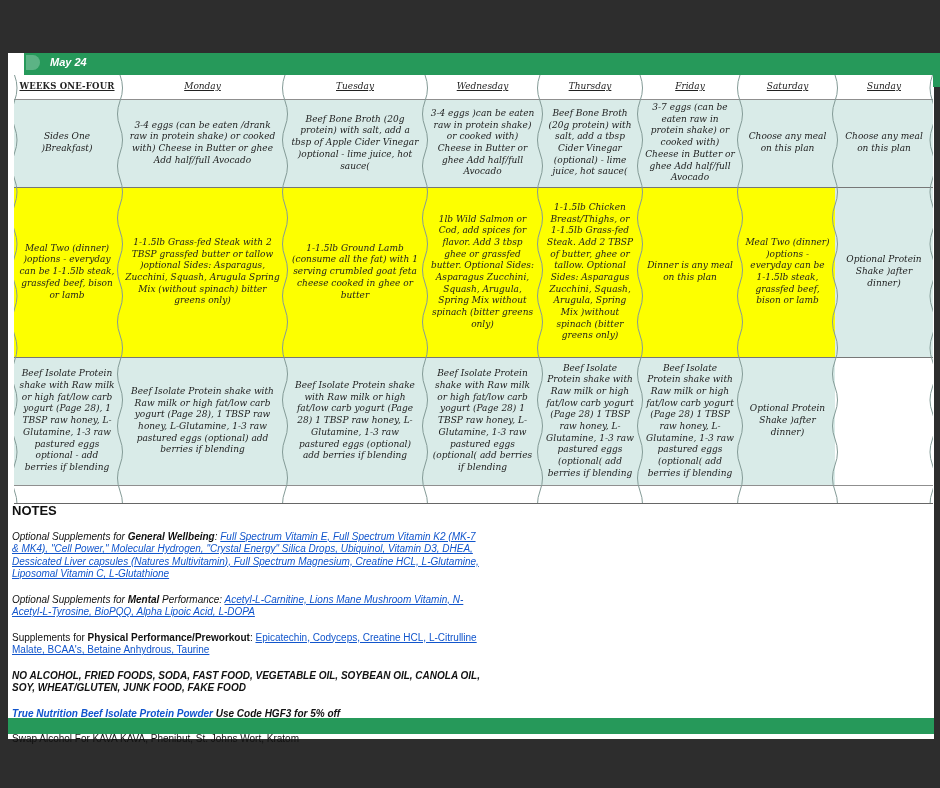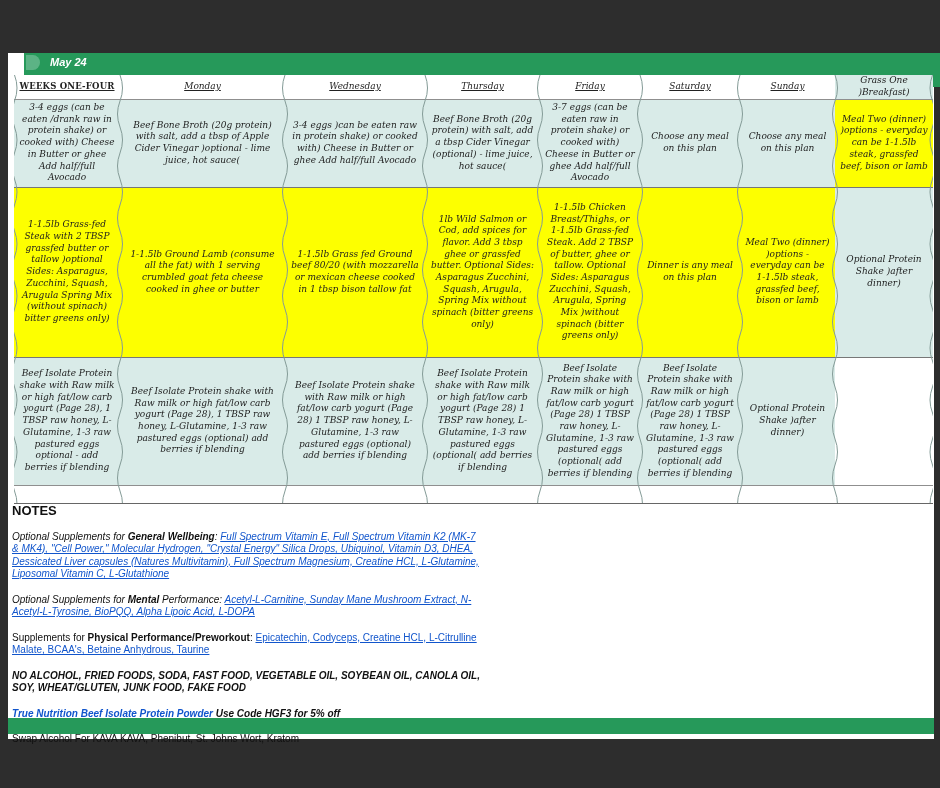--- a/index.html
+++ b/index.html
@@ -66,39 +66,39 @@
 <div class="page">
 
   <div class="title-bar">
     <span>May 24</span>
   </div>
 
   <div class="sheet">
 
     <div class="th first">WEEKS ONE-FOUR</div>
     <div class="th">Monday</div>
+    <div class="th">Tuesday</div>
     <div class="th">Wednesday</div>
     <div class="th">Thursday</div>
     <div class="th">Friday</div>
     <div class="th">Saturday</div>
     <div class="th">Sunday</div>
 
-    <div class="td teal">Grass One )Breakfast)</div>
+    <div class="td teal">Sides One )Breakfast)</div>
     <div class="td teal">3-4 eggs (can be eaten /drank raw in protein shake) or cooked with) Cheese in Butter or ghee Add half/full Avocado</div>
     <div class="td teal">Beef Bone Broth (20g protein) with salt, add a tbsp of Apple Cider Vinegar )optional - lime juice, hot sauce(</div>
     <div class="td teal">3-4 eggs )can be eaten raw in protein shake) or cooked with) Cheese in Butter or ghee Add half/full Avocado</div>
     <div class="td teal">Beef Bone Broth (20g protein) with salt, add a tbsp Cider Vinegar (optional) - lime juice, hot sauce(</div>
     <div class="td teal">3-7 eggs (can be eaten raw in protein shake) or cooked with) Cheese in Butter or ghee Add half/full Avocado</div>
     <div class="td teal">Choose any meal on this plan</div>
     <div class="td teal">Choose any meal on this plan</div>
 
     <div class="td yellow">Meal Two (dinner) )options - everyday can be 1-1.5lb steak, grassfed beef, bison or lamb</div>
     <div class="td yellow">1-1.5lb Grass-fed Steak with 2 TBSP grassfed butter or tallow )optional Sides: Asparagus, Zucchini, Squash, Arugula Spring Mix (without spinach) bitter greens only)</div>
     <div class="td yellow">1-1.5lb Ground Lamb (consume all the fat) with 1 serving crumbled goat feta cheese cooked in ghee or butter</div>
-    <div class="td yellow">1-1.5lb Grass fed Ground beef 80/20 (with mozzarella or mexican cheese cooked in 1 tbsp bison tallow fat</div>
     <div class="td yellow">1lb Wild Salmon or Cod, add spices for flavor. Add 3 tbsp ghee or grassfed butter. Optional Sides: Asparagus Zucchini, Squash, Arugula, Spring Mix without spinach (bitter greens only)</div>
     <div class="td yellow">1-1.5lb Chicken Breast/Thighs, or 1-1.5lb Grass-fed Steak. Add 2 TBSP of butter, ghee or tallow. Optional Sides: Asparagus Zucchini, Squash, Arugula, Spring Mix )without spinach (bitter greens only)</div>
     <div class="td yellow">Dinner is any meal on this plan</div>
     <div class="td yellow">Meal Two (dinner) )options - everyday can be 1-1.5lb steak, grassfed beef, bison or lamb</div>
 
     <div class="td teal">Optional Protein Shake )after dinner)</div>
     <div class="td teal">Beef Isolate Protein shake with Raw milk or high fat/low carb yogurt (Page 28), 1 TBSP raw honey, L-Glutamine, 1-3 raw pastured eggs optional - add berries if blending</div>
     <div class="td teal">Beef Isolate Protein shake with Raw milk or high fat/low carb yogurt (Page 28), 1 TBSP raw honey, L-Glutamine, 1-3 raw pastured eggs (optional) add berries if blending</div>
     <div class="td teal">Beef Isolate Protein shake with Raw milk or high fat/low carb yogurt (Page 28) 1 TBSP raw honey, L-Glutamine, 1-3 raw pastured eggs (optional) add berries if blending</div>
     <div class="td teal">Beef Isolate Protein shake with Raw milk or high fat/low carb yogurt (Page 28) 1 TBSP raw honey, L-Glutamine, 1-3 raw pastured eggs (optional( add berries if blending</div>
@@ -125,21 +125,21 @@
       <path transform="translate(821,0)" d="M0 0q5 13 0 26t0 26t0 26t0 26t0 26t0 26t0 26t0 26t0 26t0 26t0 26t0 26t0 26t0 26t0 26t0 26t0 26"></path>
       <path transform="translate(918.5,0)" d="M0 0q-5 13 0 26t0 26t0 26t0 26t0 26t0 26t0 26t0 26t0 26t0 26t0 26t0 26t0 26t0 26t0 26t0 26t0 26"></path>
     </g>
   </svg>
 
   <div class="notes">
     <div class="notes-heading">NOTES</div>
 
     <p><span class="it">Optional Supplements for </span><span class="it b">General Wellbeing</span><span class="it">: </span><a class="lnk it">Full Spectrum Vitamin E, Full Spectrum Vitamin K2 (MK-7 &amp; MK4), "Cell Power," Molecular Hydrogen, "Crystal Energy" Silica Drops, Ubiquinol, Vitamin D3, DHEA, Dessicated Liver capsules (Natures Multivitamin), Full Spectrum Magnesium, Creatine HCL, L-Glutamine, Liposomal Vitamin C, L-Glutathione</a></p>
 
-    <p><span class="it"> Optional Supplements for </span><span class="it b">Mental</span><span class="it"> Performance: </span><a class="lnk it">Acetyl-L-Carnitine, Sunday Mane Mushroom Extract, N-Acetyl-L-Tyrosine, BioPQQ, Alpha Lipoic Acid, L-DOPA</a></p>
+    <p><span class="it"> Optional Supplements for </span><span class="it b">Mental</span><span class="it"> Performance: </span><a class="lnk it">Acetyl-L-Carnitine, Lions Mane Mushroom Vitamin, N-Acetyl-L-Tyrosine, BioPQQ, Alpha Lipoic Acid, L-DOPA</a></p>
 
     <p><span>Supplements for </span><span class="b">Physical Performance/Preworkout</span><span>:  </span><a class="lnk">Epicatechin, Codyceps, Creatine HCL, L-Citrulline Malate, BCAA's, Betaine Anhydrous, Taurine</a></p>
 
     <p class="caps">NO ALCOHOL, FRIED FOODS,  SODA, FAST FOOD, VEGETABLE OIL, SOYBEAN OIL, CANOLA OIL, SOY, WHEAT/GLUTEN,  JUNK FOOD, FAKE FOOD</p>
 
     <p><a class="lnk it b">True Nutrition Beef Isolate Protein Powder</a><span class="it b">  Use Code HGF3 for 5% off</span></p>
 
     <p>Swap Alcohol For KAVA KAVA, Phenibut, St. Johns Wort, Kratom</p>
   </div>
 

